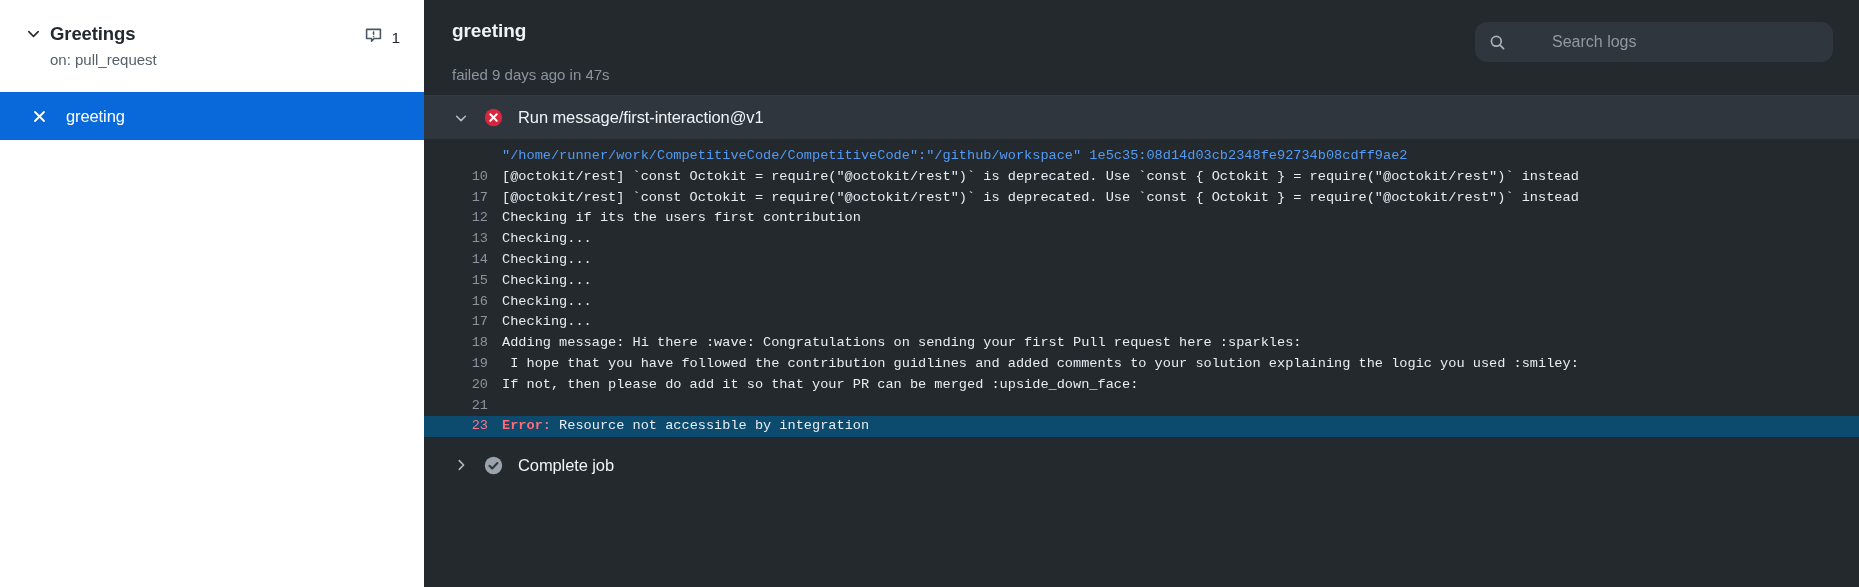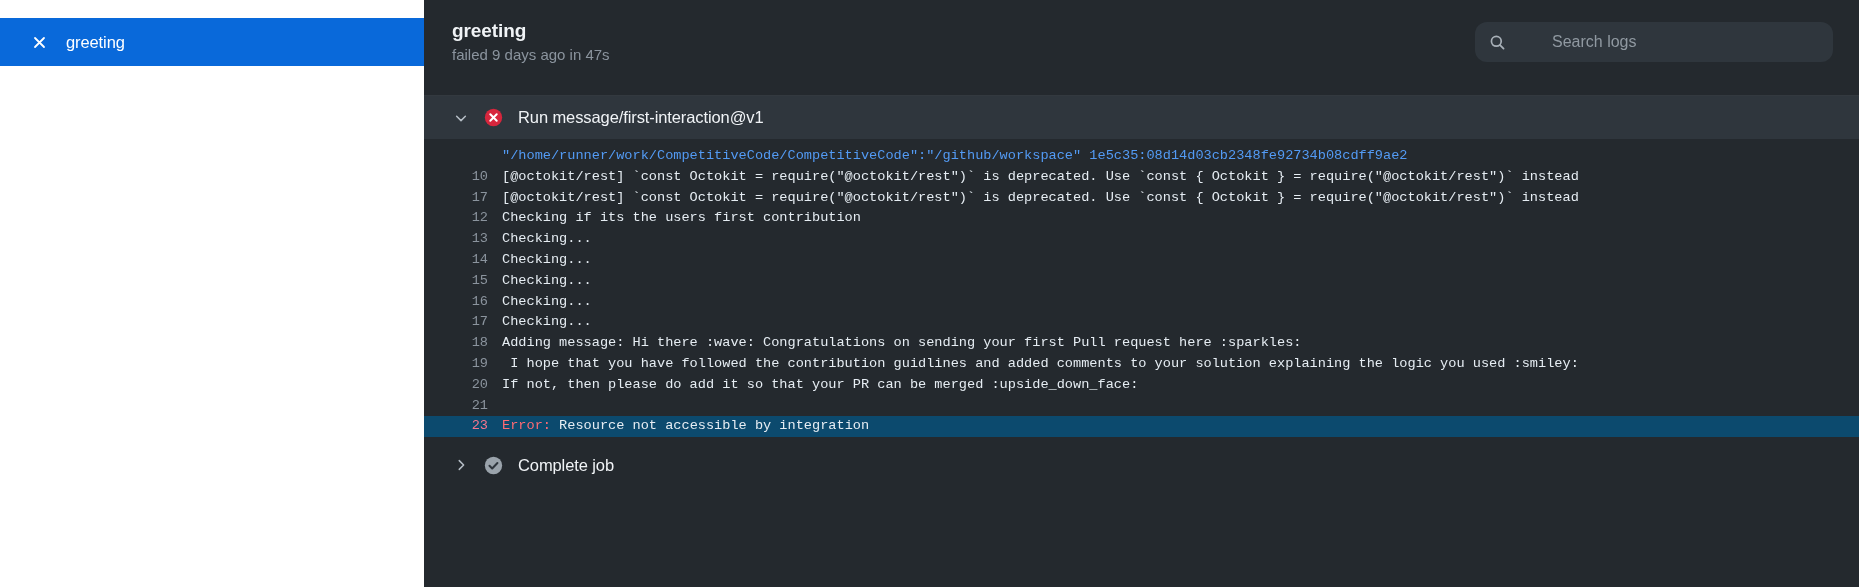--- a/index.html
+++ b/index.html
@@ -121,21 +121,21 @@
     font-size: 19px;
     font-weight: 700;
     color: #f0f3f6;
     line-height: 26px;
     letter-spacing: -0.1px;
   }
   .mh-sub {
     font-size: 15px;
     color: #8b949e;
     line-height: 22px;
-    margin-top: 0;
+    margin-top: 20px;
   }
   .search-box {
     width: 358px;
     height: 40px;
     background: #2f363d;
     border-radius: 12px;
     display: flex;
     align-items: center;
     padding: 0 12px;
     box-sizing: border-box;
@@ -233,29 +233,50 @@
     flex: 1;
     white-space: pre;
     overflow: hidden;
   }
   .log-line.c-blue .lc { color: #539bf5; }
   .log-line.c-error {
     background: #0c4a6e;
   }
   .log-line.c-error .ln { color: #f7768e; }
   .log-line.c-error .lc { color: #e6edf3; }
-  .err-word { color: #ff6b74; font-weight: 400; }
+  .err-word { color: #ff6b74; font-weight: 700; }
 </style>
 </head>
 <body>
 
 <div class="app">
 
   <aside class="sidebar">
 
+    <div class="wf-header">
+      <div class="wf-caret">
+        <svg width="15" height="15" viewBox="0 0 16 16" fill="none" aria-hidden="true">
+          <path d="M3 6l5 5 5-5" stroke="#24292f" stroke-width="1.7" stroke-linecap="round" stroke-linejoin="round"></path>
+        </svg>
+      </div>
+      <div class="wf-titles">
+        <div class="wf-name">Greetings</div>
+        <div class="wf-on">on: pull_request</div>
+      </div>
+      <div class="wf-annotations">
+        <span>
+          <svg width="17" height="17" viewBox="0 0 16 16" fill="none" aria-hidden="true">
+            <path d="M1.5 2.25h13v8.5H8.6L6.2 13.3v-2.55H1.5z" stroke="#4d5763" stroke-width="1.5" stroke-linejoin="round"></path>
+            <rect x="7.3" y="4.1" width="1.5" height="3.4" rx="0.6" fill="#4d5763"></rect>
+            <rect x="7.3" y="8.2" width="1.5" height="1.5" rx="0.6" fill="#4d5763"></rect>
+          </svg>
+        </span>
+        <span class="count">1</span>
+      </div>
+    </div>
 
     <div class="job-row">
       <span class="j-icon">
         <svg width="15" height="15" viewBox="0 0 16 16" fill="none" aria-hidden="true">
           <path d="M3.2 3.2l9.6 9.6M12.8 3.2l-9.6 9.6" stroke="#ffffff" stroke-width="1.9" stroke-linecap="round"></path>
         </svg>
       </span>
       <span class="j-label">greeting</span>
     </div>
 

